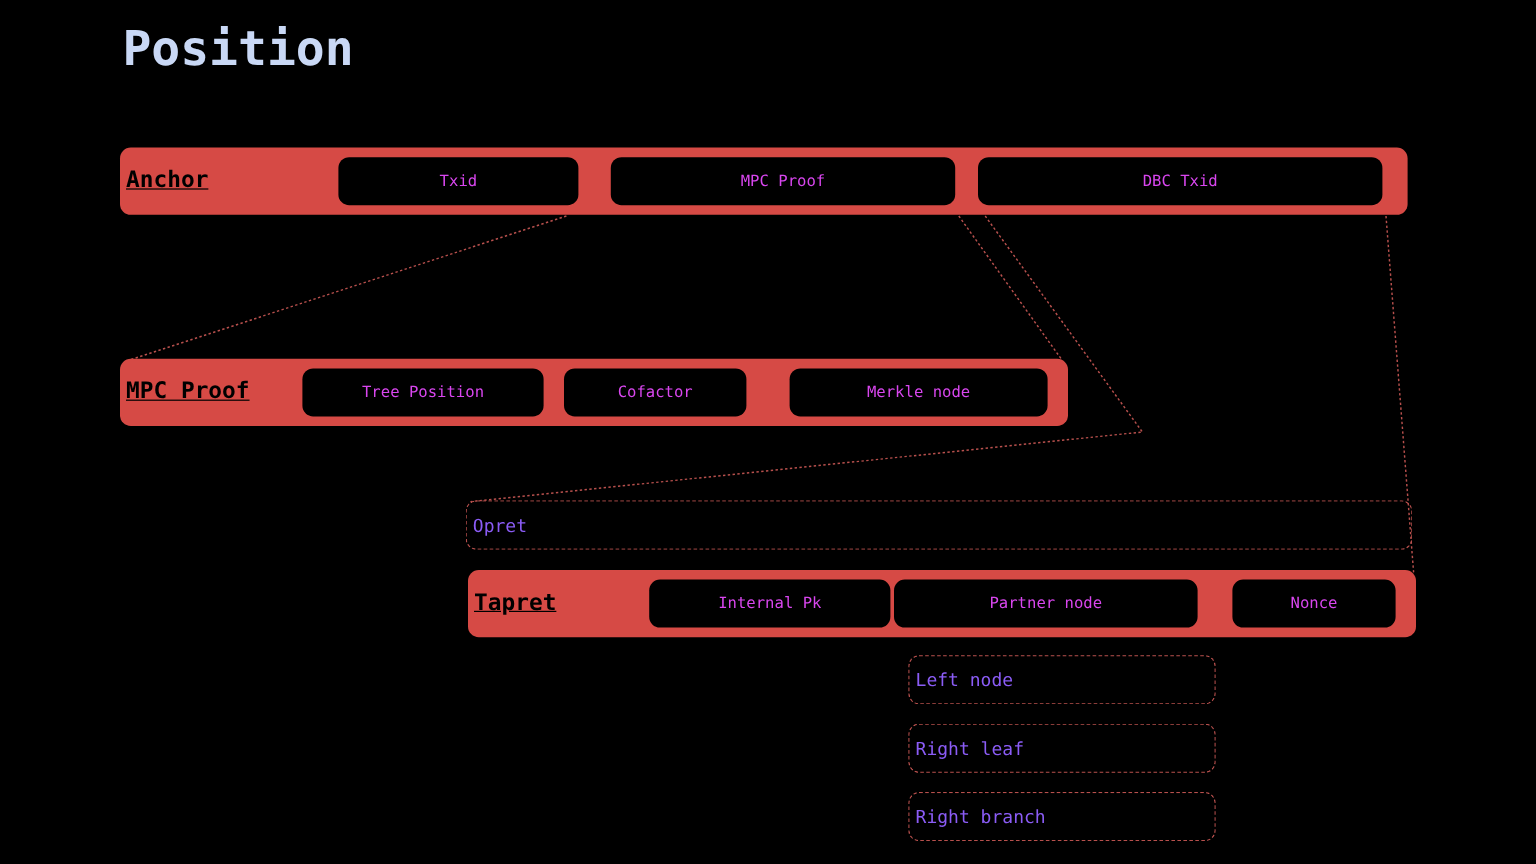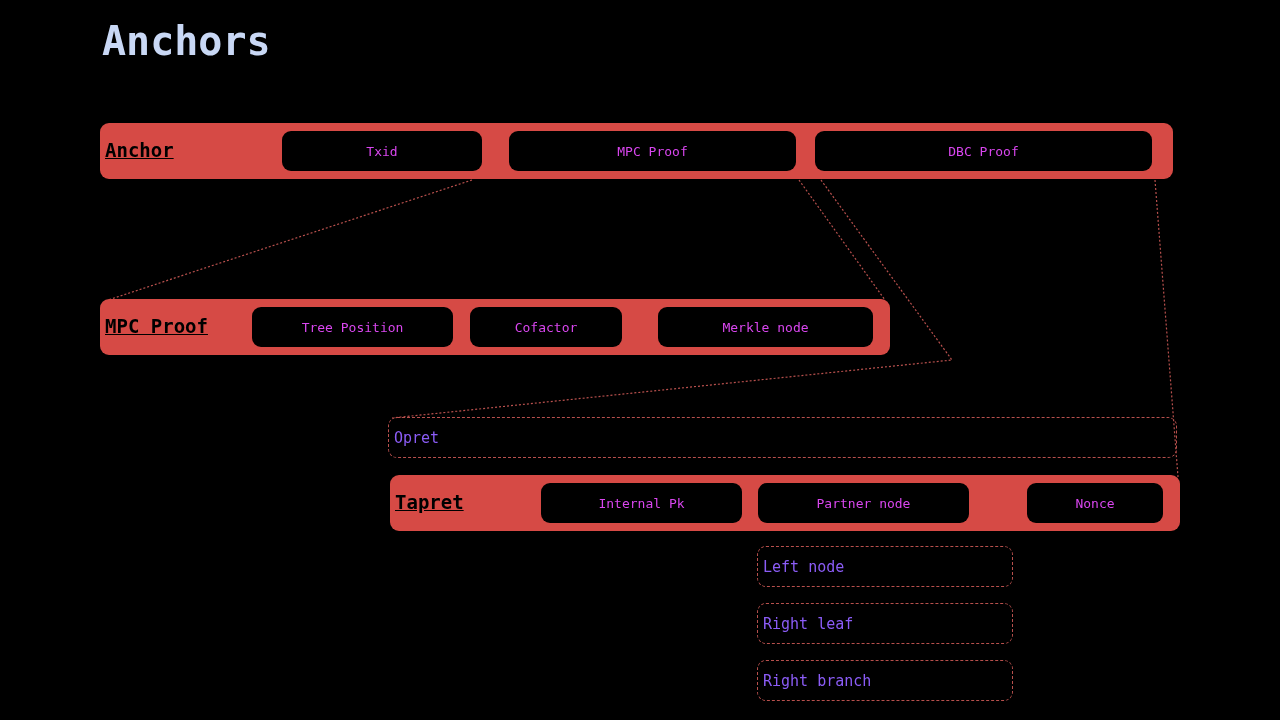--- a/index.html
+++ b/index.html
@@ -11,53 +11,53 @@
   .row-label { position:absolute; left:5px; font-weight:bold; font-size:19px; color:#000;text-decoration:underline; }
   .cell { position:absolute; top:8px; background:#000; border-radius:9px; color:#d946ef;
           font-weight:normal; font-size:13px; display:flex; align-items:center; justify-content:center; }
   .dash { position:absolute; border:1.5px dashed #b8504d; border-radius:9px; color:#8b5cf6;
           font-size:15px; display:flex; align-items:center; padding-left:5px; box-sizing:border-box; }
   svg.lines { position:absolute; left:0; top:0; }
 </style>
 </head>
 <body>
 
-<div class="title">Anchors</div>
+<div class="title">Position</div>
 
 <svg class="lines" width="1280" height="720">
   <g stroke="#b8504d" stroke-width="1.2" stroke-dasharray="2,2" fill="none">
     <line x1="472" y1="180" x2="108" y2="300"></line>
     <line x1="799" y1="180" x2="885" y2="300"></line>
     <polyline points="821,180 952,360 392,418"></polyline>
     <line x1="1155" y1="180" x2="1178" y2="477"></line>
   </g>
 </svg>
 
 <div class="row" style="left:100px;top:123px;width:1073px;height:56px;">
   <span class="row-label" style="top:16px;">Anchor</span>
   <div class="cell" style="left:182px;width:200px;height:40px;">Txid</div>
   <div class="cell" style="left:409px;width:287px;height:40px;">MPC Proof</div>
-  <div class="cell" style="left:715px;width:337px;height:40px;">DBC Proof</div>
+  <div class="cell" style="left:715px;width:337px;height:40px;">DBC Txid</div>
 </div>
 
 <div class="row" style="left:100px;top:299px;width:790px;height:56px;">
   <span class="row-label" style="top:16px;">MPC Proof</span>
   <div class="cell" style="left:152px;width:201px;height:40px;">Tree Position</div>
   <div class="cell" style="left:370px;width:152px;height:40px;">Cofactor</div>
   <div class="cell" style="left:558px;width:215px;height:40px;">Merkle node</div>
 </div>
 
 <div class="dash" style="left:388px;top:417px;width:789px;height:41px;">
   <span>Opret</span>
 </div>
 
 <div class="row" style="left:390px;top:475px;width:790px;height:56px;">
   <span class="row-label" style="top:16px;">Tapret</span>
   <div class="cell" style="left:151px;width:201px;height:40px;">Internal Pk</div>
-  <div class="cell" style="left:368px;width:211px;height:40px;">Partner node</div>
+  <div class="cell" style="left:355px;width:253px;height:40px;">Partner node</div>
   <div class="cell" style="left:637px;width:136px;height:40px;">Nonce</div>
 </div>
 
 <div class="dash" style="left:757px;top:546px;width:256px;height:41px;">
   <span>Left node</span>
 </div>
 <div class="dash" style="left:757px;top:603px;width:256px;height:41px;">
   <span>Right leaf</span>
 </div>
 <div class="dash" style="left:757px;top:660px;width:256px;height:41px;">

